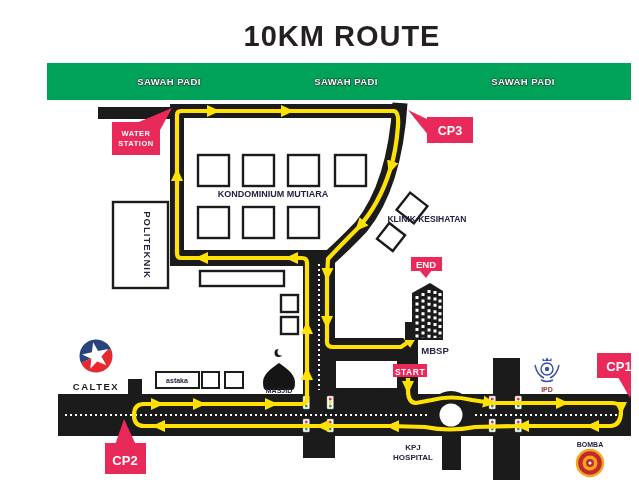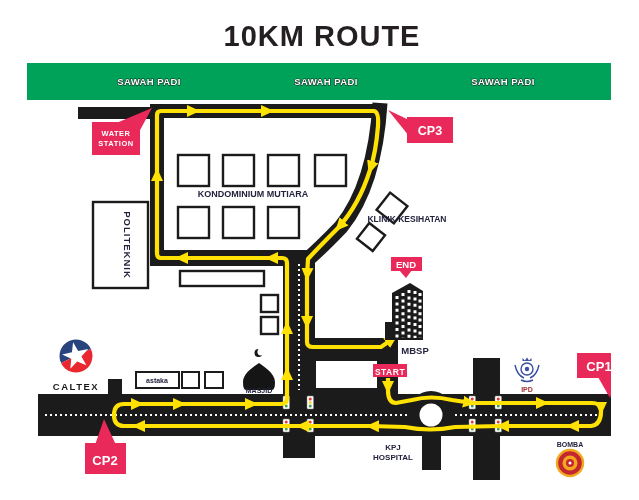--- a/index.html
+++ b/index.html
@@ -1,17 +1,17 @@
 <!DOCTYPE html>
 <html><head>
 <meta charset="utf-8">
 <style>
   html,body{margin:0;padding:0;background:#fff;}
   .page{position:relative;width:611px;height:500px;background:#fff;overflow:hidden;
-        font-family:"Liberation Sans",sans-serif;}
+        font-family:"Liberation Sans",sans-serif;margin-left:20px;}
   svg text{font-family:"Liberation Sans",sans-serif;}
   .title-text{font-size:29px;font-weight:bold;fill:#241F21;letter-spacing:1px;}
   .banner-label{font-size:9.5px;font-weight:bold;fill:#ffffff;stroke:#1b1b1b;stroke-width:0.9px;
                 paint-order:stroke;letter-spacing:0.4px;}
   .place-label{font-weight:bold;fill:#23233E;}
   .marker-text{font-weight:bold;fill:#ffffff;}
   .road{fill:#1B1B1B;}
   .road-stroke{stroke:#1B1B1B;fill:none;}
   .route{stroke:#FFE204;stroke-width:4.2;fill:none;}
   .dash{stroke:#ffffff;stroke-width:2;fill:none;stroke-dasharray:2 3;}

